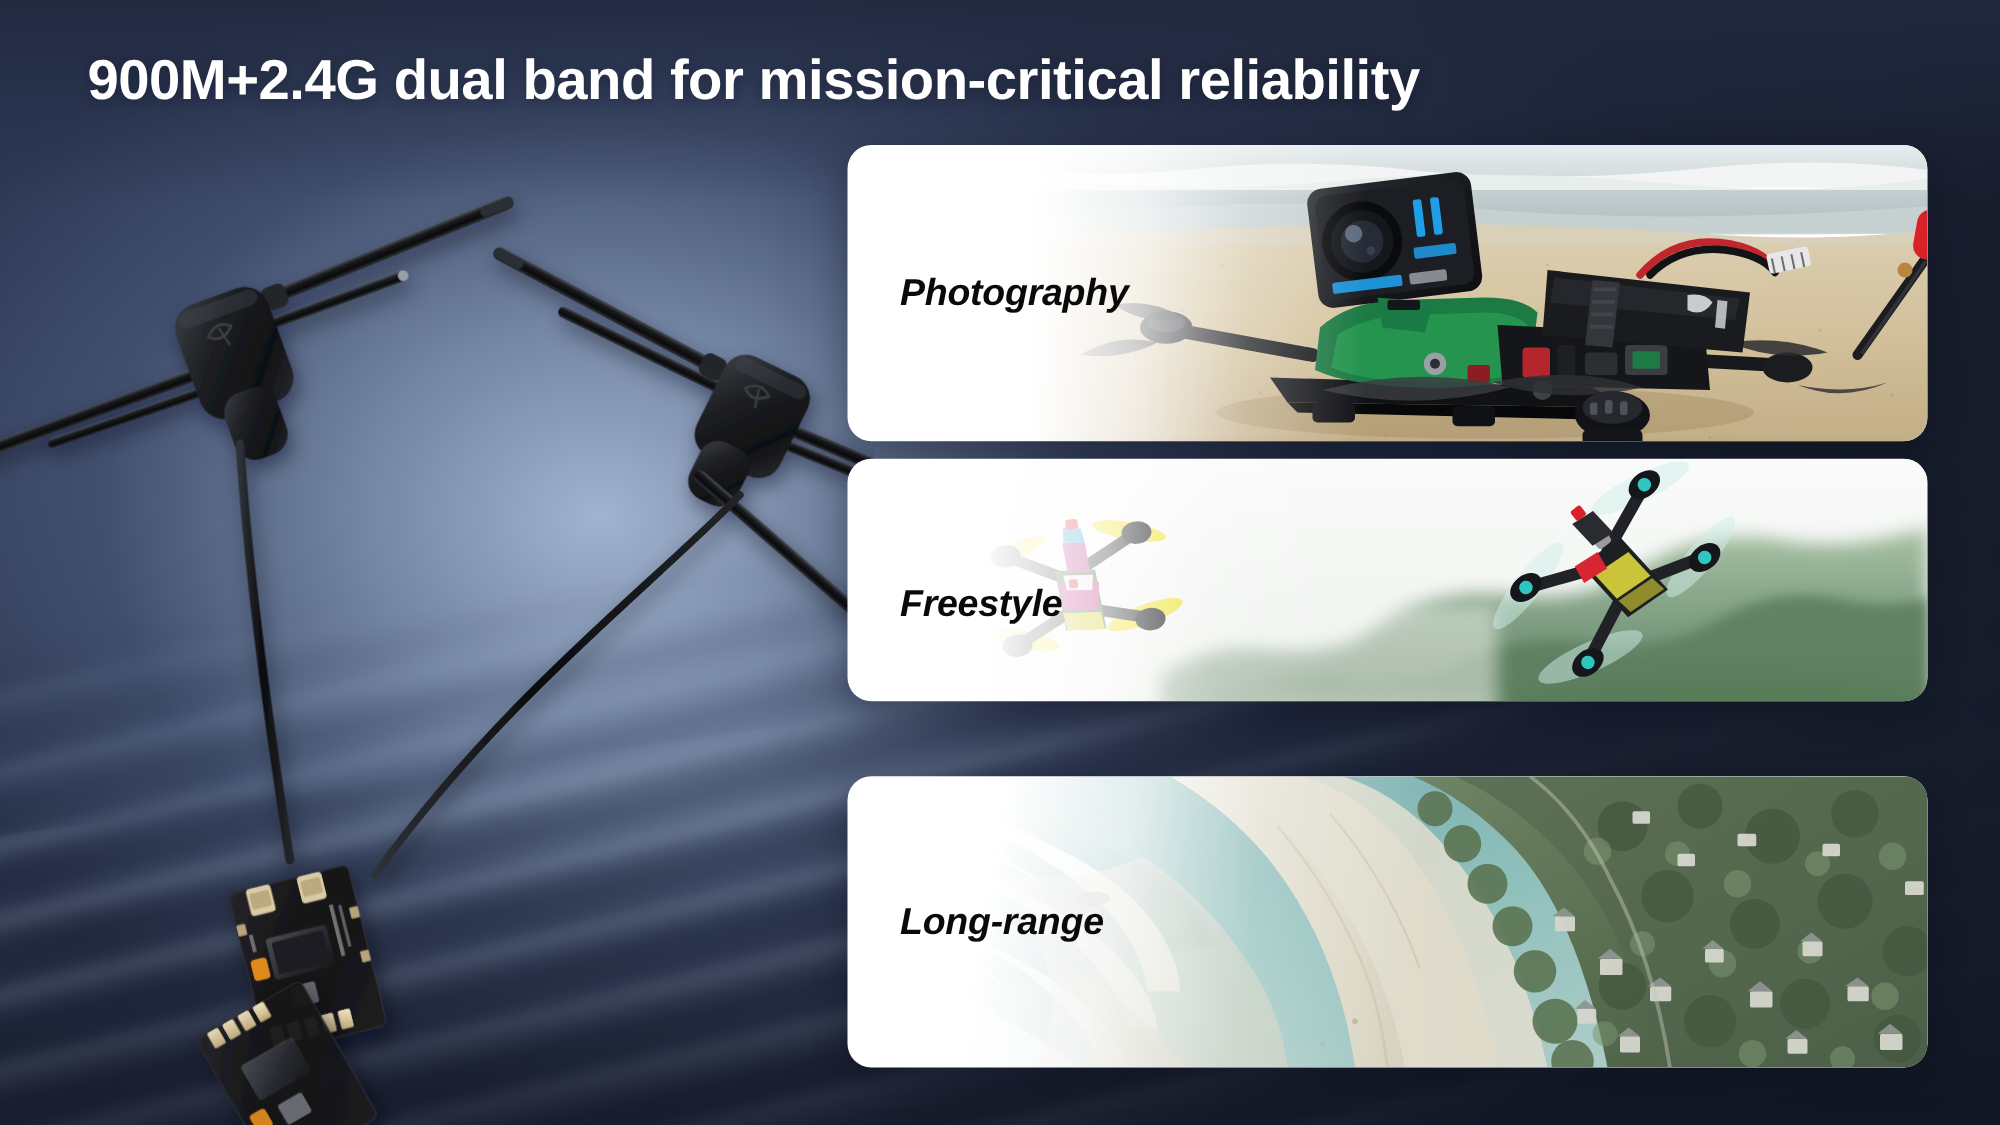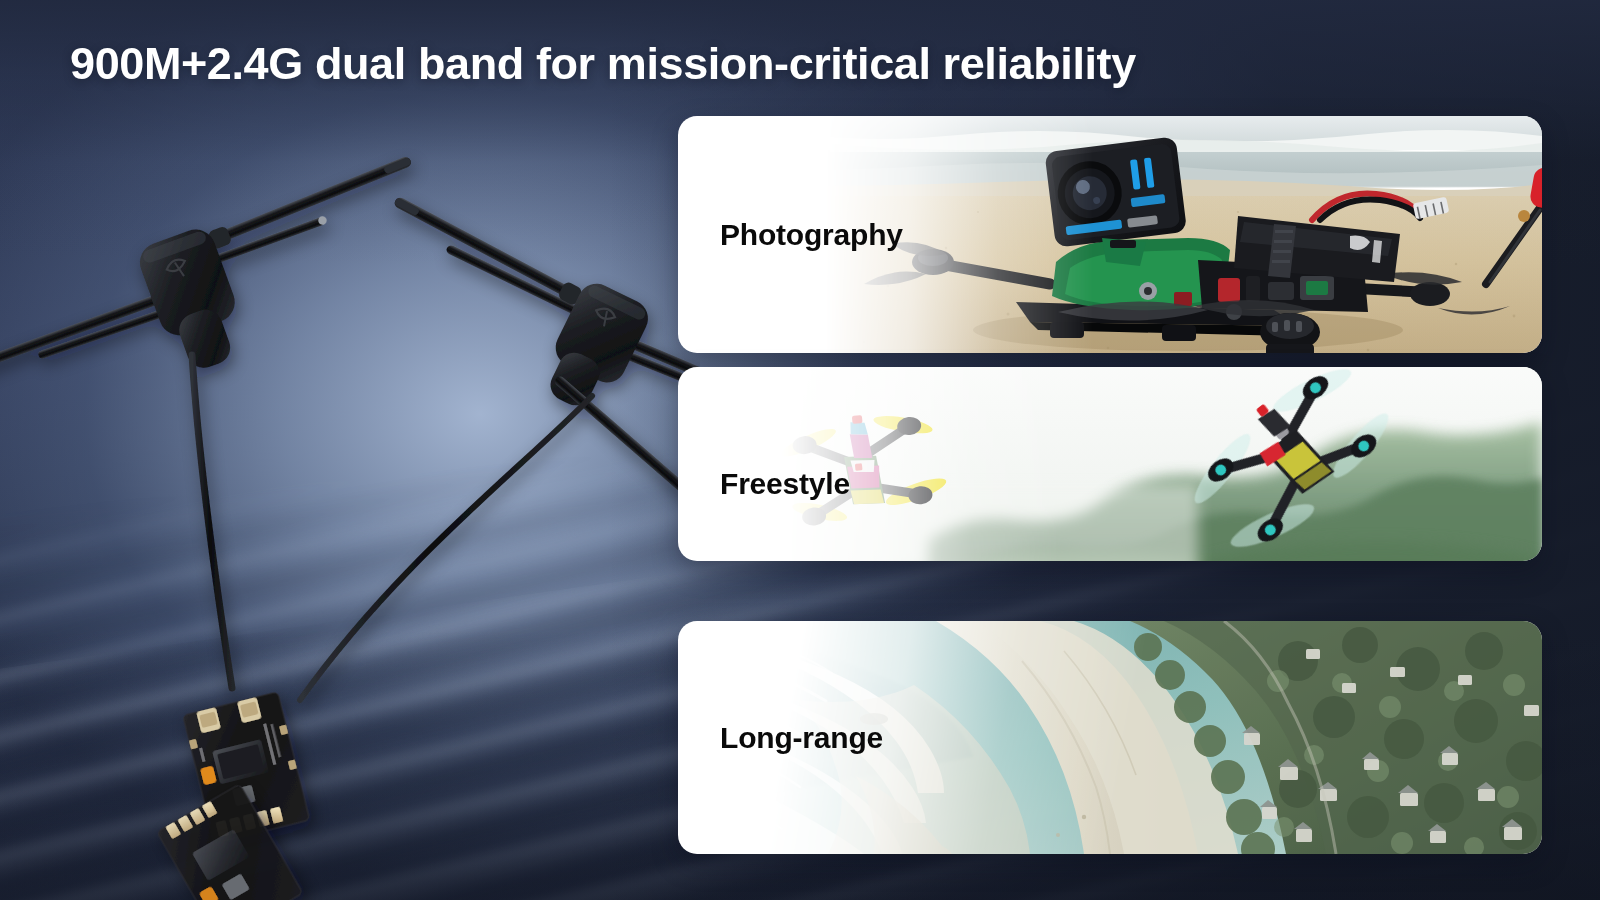--- a/index.html
+++ b/index.html
@@ -113,20 +113,21 @@
 
   
   .card {
     position:absolute;
     left:678px;
     width:864px;
     border-radius:19px;
     overflow:hidden;
     background:#ffffff;
     box-shadow:0 10px 26px rgba(8,13,26,0.34);
+    font-style:italic;
   }
   #card-0 { top:116px;  height:237px; }
   #card-1 { top:367px;  height:194px; }
   #card-2 { top:621px;  height:233px; }
 
   .card-photo {
     position:absolute; inset:0;
     -webkit-mask-image:linear-gradient(90deg,
         rgba(0,0,0,0) 0%, rgba(0,0,0,0) 17%,
         rgba(0,0,0,0.25) 27%, rgba(0,0,0,0.72) 37%,

